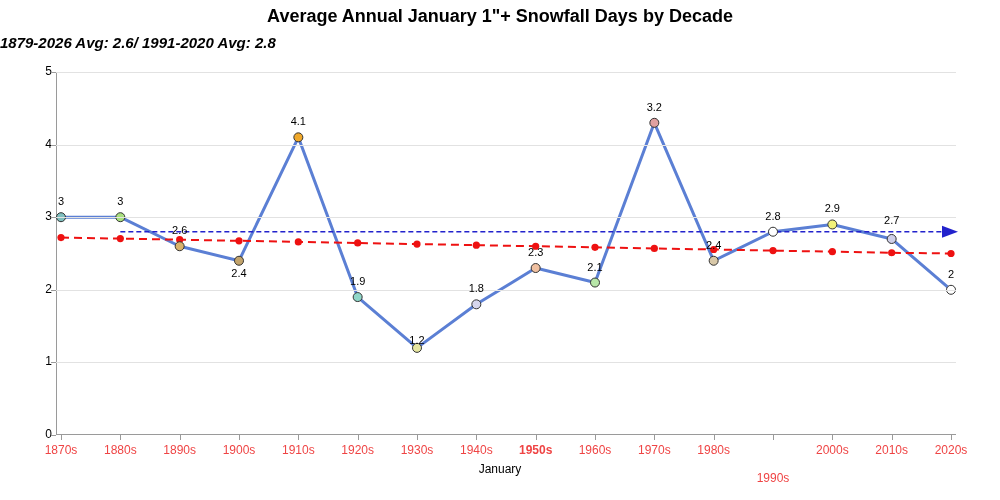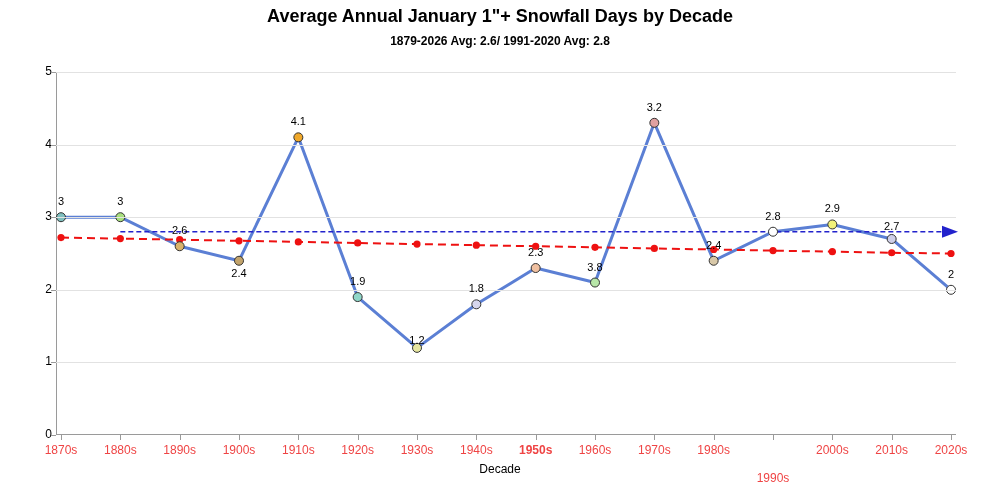--- a/index.html
+++ b/index.html
@@ -26,24 +26,24 @@
     text-align: center;
     font-size: 18px;
     font-weight: bold;
     color: #000000;
   }
   .chart-subtitle {
     position: absolute;
     top: 34px;
     left: 0;
     width: 1000px;
-    text-align: center;
-    font-size: 12px;
+    font-size: 15px;
     font-weight: bold;
     color: #000000;
+    font-style: italic;
   }
   .plot {
     position: absolute;
     left: 56px;
     top: 72px;
     width: 900px;
     height: 363px;
   }
   .plot-frame {
     position: absolute;
@@ -116,21 +116,21 @@
   }
 </style>
 </head>
 <body>
 
 <div id="chart-root">
 
   <div class="chart-title">Average Annual January 1"+ Snowfall Days by Decade</div>
   <div class="chart-subtitle">1879-2026 Avg: 2.6/ 1991-2020 Avg: 2.8</div>
 
-  <div class="axis-label-x">Decade</div>
+  <div class="axis-label-x">January</div>
 
   <div class="plot" id="plot">
     <div class="plot-frame"></div>
     <svg class="series" id="series-svg">
         <path d="M5,145.20000000000002 L64.33333333333334,145.20000000000002 L123.66666666666667,174.23999999999998 L183,188.76000000000002 L242.33333333333334,65.34000000000003 L301.66666666666663,225.06 L361,275.88 L420.3333333333333,232.32 L479.6666666666667,196.02 L539,210.54 L598.3333333333333,50.81999999999999 L657.6666666666666,188.76000000000002 L717,159.72000000000003 L776.3333333333334,152.46 L835.6666666666666,166.98 L895,217.79999999999998" fill="none" stroke="#5b7fd4" stroke-width="3" stroke-linejoin="round"></path>
         <line x1="64.33333333333334" y1="159.72000000000003" x2="888" y2="159.72000000000003" stroke="#2222cc" stroke-width="1.4" stroke-dasharray="5,3"></line>
         <polygon points="886,153.72000000000003 902,159.72000000000003 886,165.72000000000003" fill="#2222cc"></polygon>
         <path d="M5,165.528 L64.33333333333334,166.617 L123.66666666666667,167.706 L183,168.79500000000002 L242.33333333333334,169.884 L301.66666666666663,170.97299999999998 L361,172.06199999999998 L420.3333333333333,173.15099999999998 L479.6666666666667,174.23999999999998 L539,175.329 L598.3333333333333,176.418 L657.6666666666666,177.507 L717,178.596 L776.3333333333334,179.685 L835.6666666666666,180.774 L895,181.5" fill="none" stroke="#ee1111" stroke-width="2" stroke-dasharray="8,5"></path>
         <circle cx="5" cy="165.528" r="3.6" fill="#ee1111"></circle>
         <circle cx="64.33333333333334" cy="166.617" r="3.6" fill="#ee1111"></circle>
@@ -216,22 +216,22 @@
       <div class="xtick-label" style="left: 895px; top: 371px;">2020s</div>
       <div class="pt-label" style="left: 5px; top: 123.2px;">3</div>
       <div class="pt-label" style="left: 64.3333px; top: 123.2px;">3</div>
       <div class="pt-label" style="left: 123.667px; top: 152.24px;">2.6</div>
       <div class="pt-label" style="left: 183px; top: 194.76px;">2.4</div>
       <div class="pt-label" style="left: 242.333px; top: 43.34px;">4.1</div>
       <div class="pt-label" style="left: 301.667px; top: 203.06px;">1.9</div>
       <div class="pt-label" style="left: 361px; top: 262px;">1.2</div>
       <div class="pt-label" style="left: 420.333px; top: 210.32px;">1.8</div>
       <div class="pt-label" style="left: 479.667px; top: 174.02px;">2.3</div>
-      <div class="pt-label" style="left: 539px; top: 188.54px;">3.8</div>
+      <div class="pt-label" style="left: 539px; top: 188.54px;">2.1</div>
       <div class="pt-label" style="left: 598.333px; top: 28.82px;">3.2</div>
       <div class="pt-label" style="left: 657.667px; top: 166.76px;">2.4</div>
       <div class="pt-label" style="left: 717px; top: 137.72px;">2.8</div>
       <div class="pt-label" style="left: 776.333px; top: 130.46px;">2.9</div>
-      <div class="pt-label" style="left: 835.667px; top: 148px;">2.7</div>
+      <div class="pt-label" style="left: 835.667px; top: 142px;">2.7</div>
       <div class="pt-label" style="left: 895px; top: 195.8px;">2</div>
     </div>
 
 </div>
 
 </body></html>

